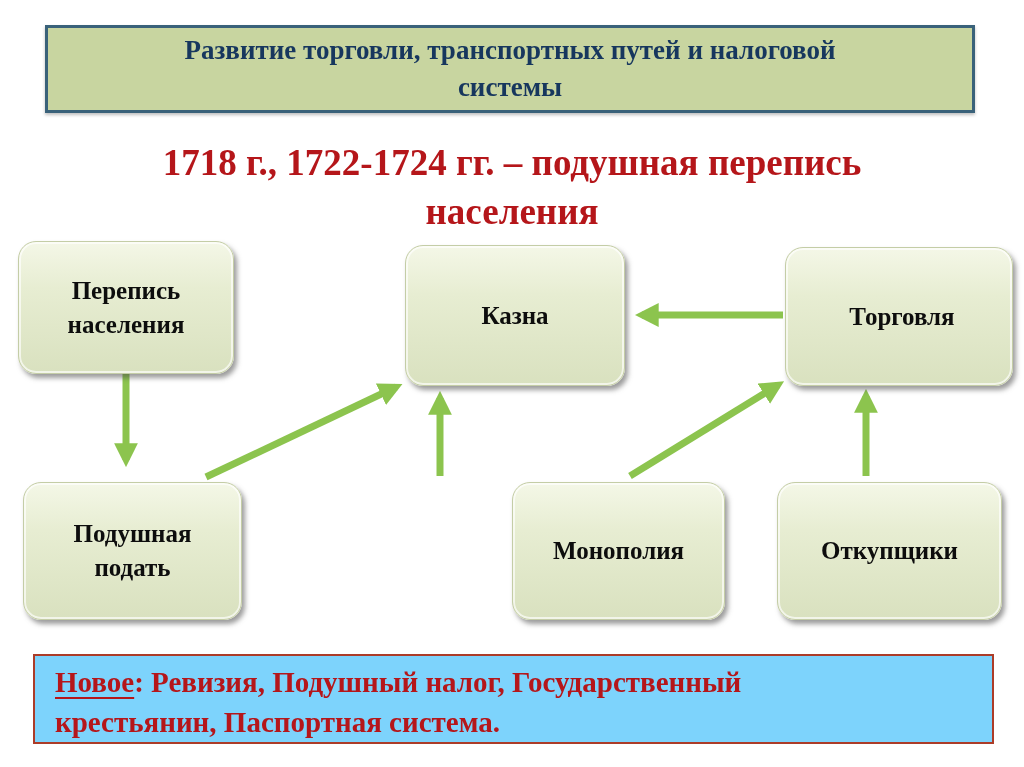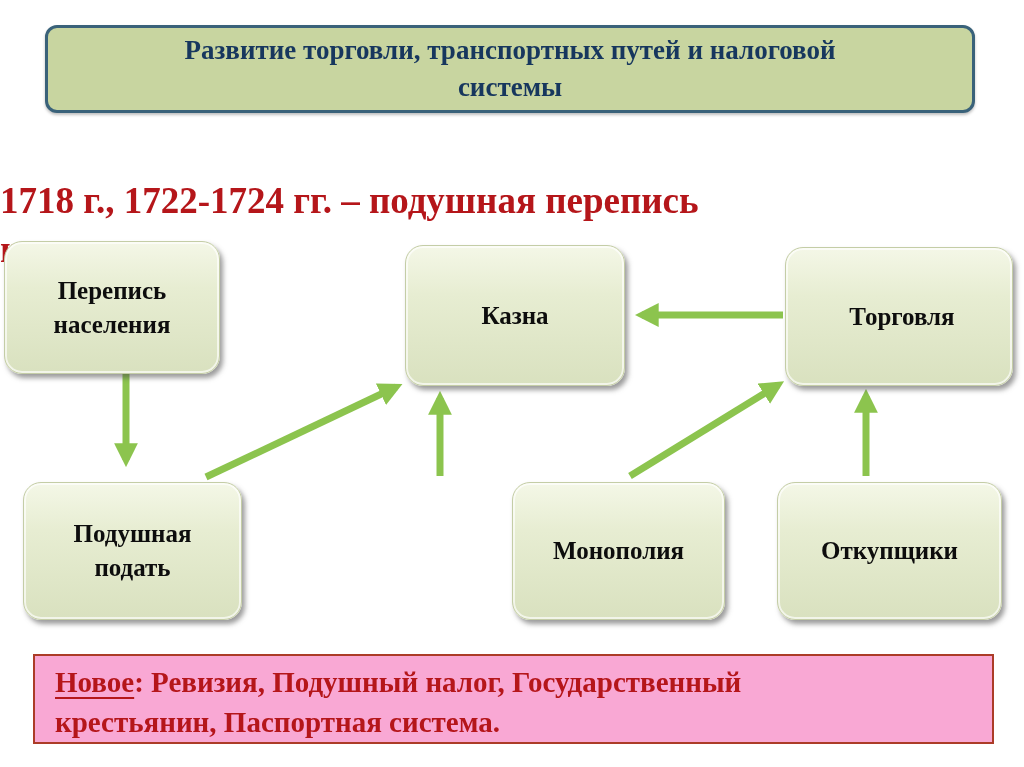--- a/index.html
+++ b/index.html
@@ -18,21 +18,21 @@
 
   
   .header-box {
     position: absolute;
     left: 45px;
     top: 25px;
     width: 924px;
     height: 82px;
     background: #c8d5a0;
     border: 3px solid #3a627a;
-    border-radius: 12px;
+    border-radius: 0;
     display: flex;
     flex-direction: column;
     align-items: center;
     justify-content: center;
     box-shadow: 0 2px 3px rgba(0,0,0,0.25);
   }
   .header-line {
     color: #17375e;
     font-weight: bold;
     font-size: 27px;
@@ -40,25 +40,25 @@
     text-align: center;
     white-space: nowrap;
   }
 
   
   .main-title {
     position: absolute;
     left: 0;
     top: 138px;
     width: 1024px;
+    text-align: center;
     color: #b5161a;
     font-weight: bold;
     font-size: 37px;
     line-height: 49px;
-    margin-top: 38px;
   }
   .main-title div { white-space: nowrap; }
 
   
   .node {
     position: absolute;
     background: linear-gradient(to bottom, #f4f7e7 0%, #e7edd2 35%, #d9e1bf 100%);
     border: 1px solid #c4cda6;
     border-radius: 18px;
     box-shadow: 3px 4px 5px rgba(75,75,75,0.55), inset 0 0 0 2px rgba(255,255,255,0.65);
@@ -68,21 +68,21 @@
     text-align: center;
   }
   .node-label {
     color: #0d0d0d;
     font-weight: bold;
     font-size: 25px;
     line-height: 1.35;
     padding: 0 10px;
   }
 
-  .node-perepis     { left: 4px;  top: 241px; width: 214px; height: 131px; }
+  .node-perepis     { left: 18px;  top: 241px; width: 214px; height: 131px; }
   .node-kazna       { left: 405px; top: 245px; width: 218px; height: 139px; text-align: right; }
   .node-torgovlya   { left: 785px; top: 247px; width: 220px; height: 137px; padding-left: 6px; }
   .node-podushnaya  { left: 23px;  top: 482px; width: 217px; height: 136px; }
   .node-nalogi      { left: 273px; top: 482px; width: 217px; height: 136px; }
   .node-monopoliya  { left: 512px; top: 482px; width: 211px; height: 136px; }
   .node-otkupschiki { left: 777px; top: 482px; width: 223px; height: 136px; justify-content: center; }
 
   .arrows-layer {
     position: absolute;
     left: 0; top: 0;
@@ -91,21 +91,21 @@
     pointer-events: none;
   }
 
   
   .footer-box {
     position: absolute;
     left: 33px;
     top: 654px;
     width: 961px;
     height: 90px;
-    background: #f9a8d4;
+    background: #7dd3fc;
     border: 2px solid #ac3c28;
     box-sizing: border-box;
     padding: 6px 18px 11px 20px;
   }
   .footer-text {
     color: #b5161a;
     font-weight: bold;
     font-size: 29px;
     line-height: 40px;
   }

